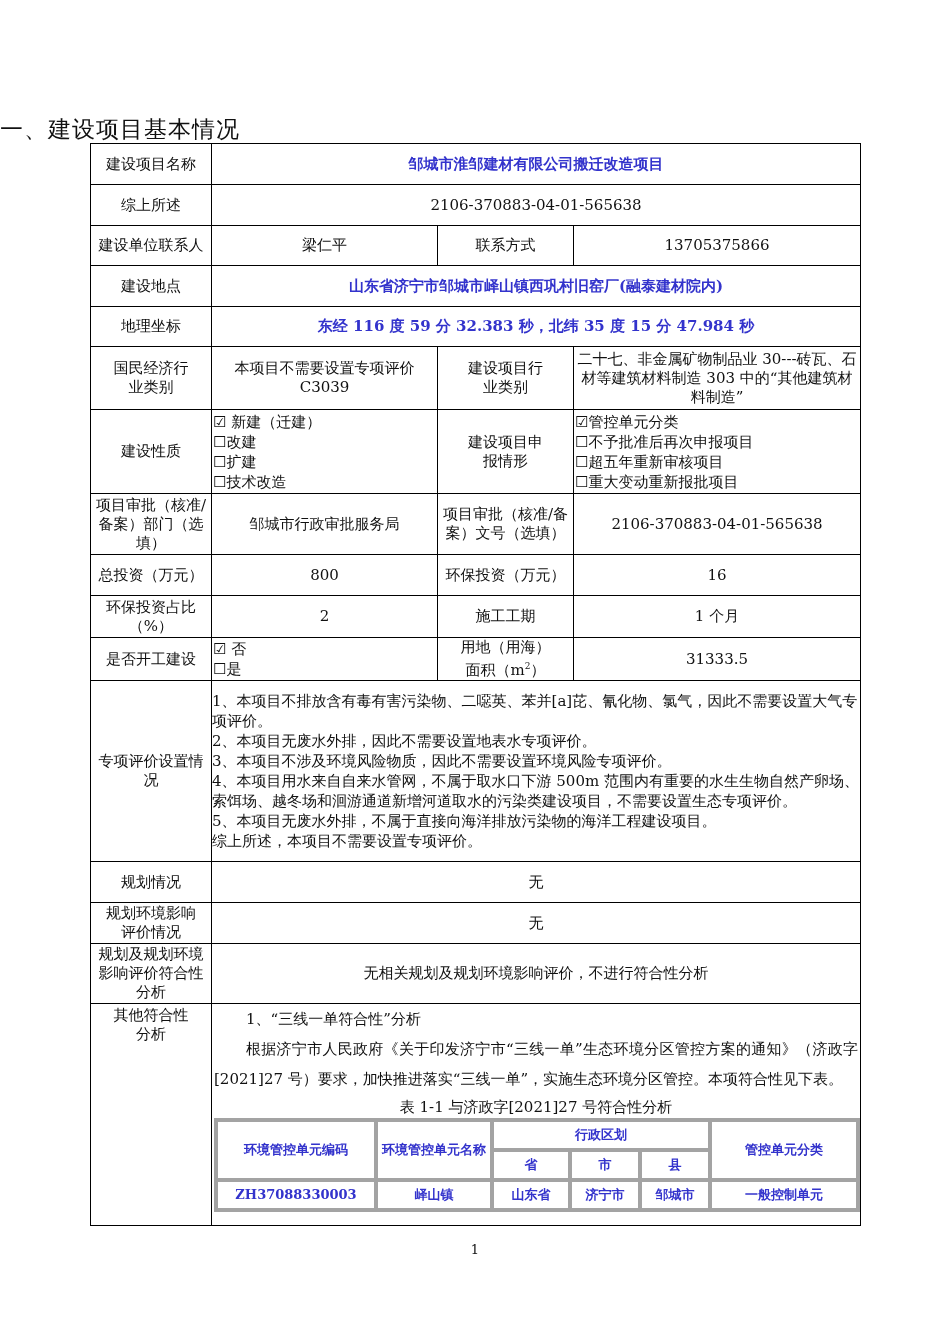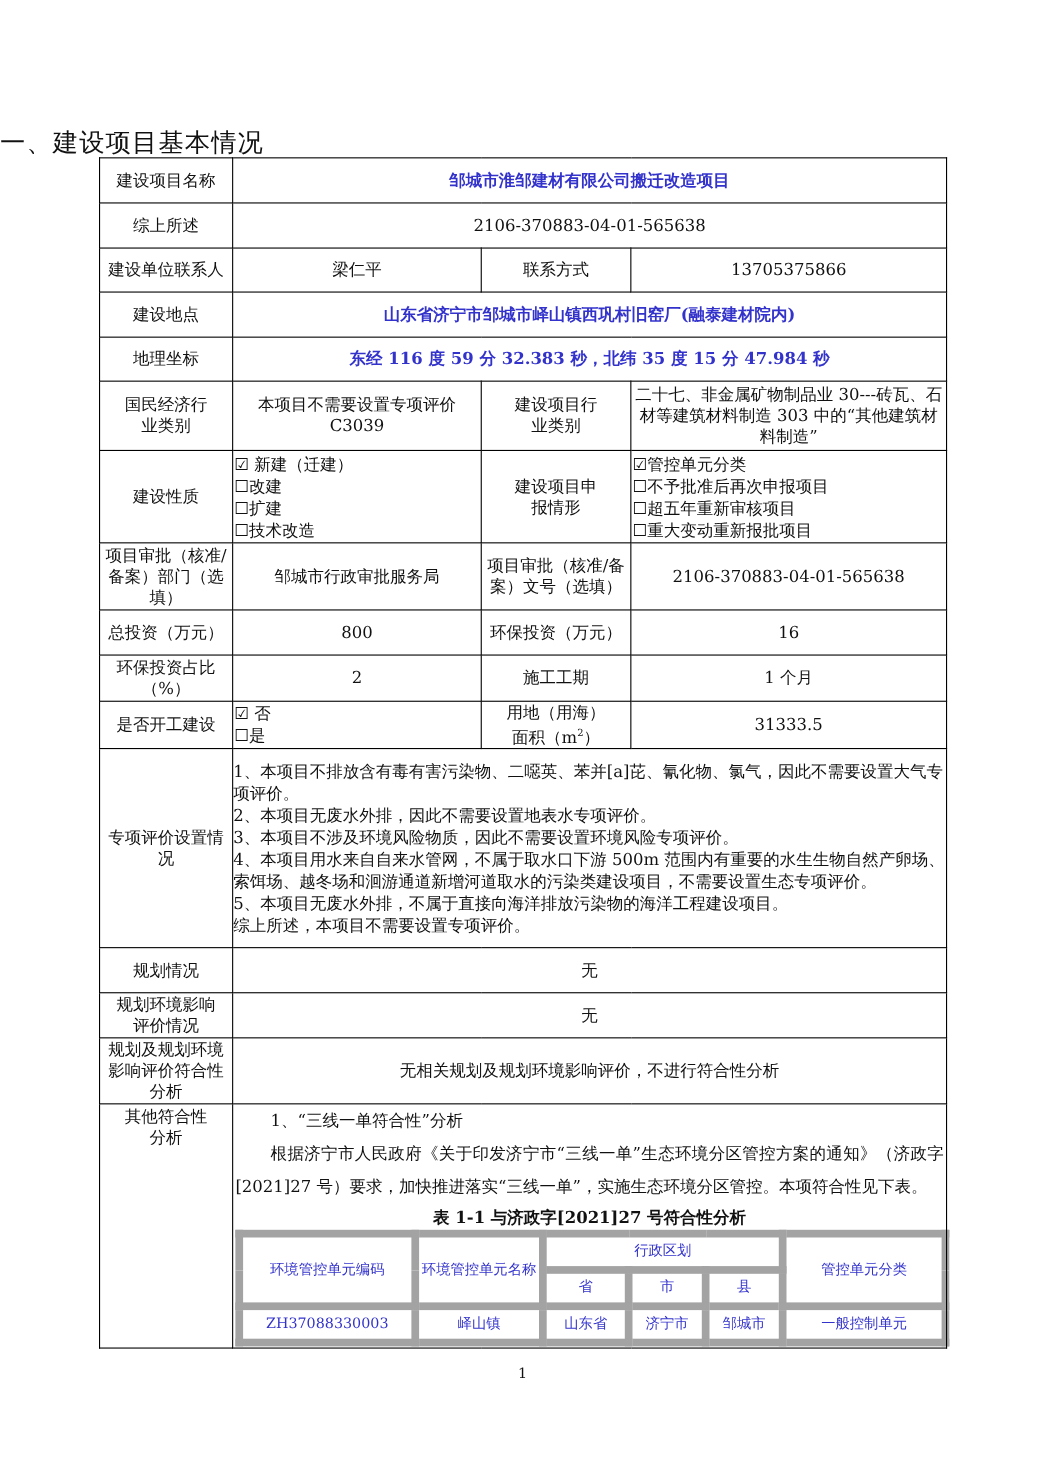--- a/index.html
+++ b/index.html
@@ -7,23 +7,23 @@
   .page-title { position:absolute; left:0; top:114px; width:950px; text-align:left; font-size:23px; letter-spacing:1px; }
   table.main { position:absolute; left:90px; top:143px; width:770px; border-collapse:collapse; table-layout:fixed; font-size:15px; }
   table.main td { border:1.5px solid #000; text-align:center; vertical-align:middle; padding:0 1px; line-height:19px; }
   .blue { color:#3333cc;font-weight:bold; }
   .left { text-align:left !important; }
   .top { vertical-align:top !important; }
   .cb { display:block; text-align:left; line-height:20px; }
   .para { text-align:left; line-height:20px; }
   .body-text { text-align:left; font-size:15px; line-height:30px; padding:0 2px; }
   .indent { text-indent:32px; }
-  .sub-caption { text-align:center; font-weight:bold; font-size:15px; line-height:22px; margin-top:2px; }
+  .sub-caption { text-align:center; font-weight:normal; font-size:15px; line-height:22px; margin-top:2px; }
   table.sub { width:642px; margin-left:2px; border-collapse:collapse; table-layout:fixed; font-size:13px; color:#3333cc; margin-bottom:0; }
-  table.sub td { border:7px solid #a3a3a3; text-align:center; height:26px; line-height:16px; padding:0; }
+  table.sub td { border:4px solid #a3a3a3; text-align:center; height:26px; line-height:16px; padding:0;font-weight:bold; }
   .page-num { position:absolute; left:0; top:1242px; width:950px; text-align:center; font-size:13px; }
   sup { font-size:9px; }
 </style>
 </head>
 <body>
 
 <div class="page-title">一、建设项目基本情况</div>
 
 <table class="main">
   <colgroup>

